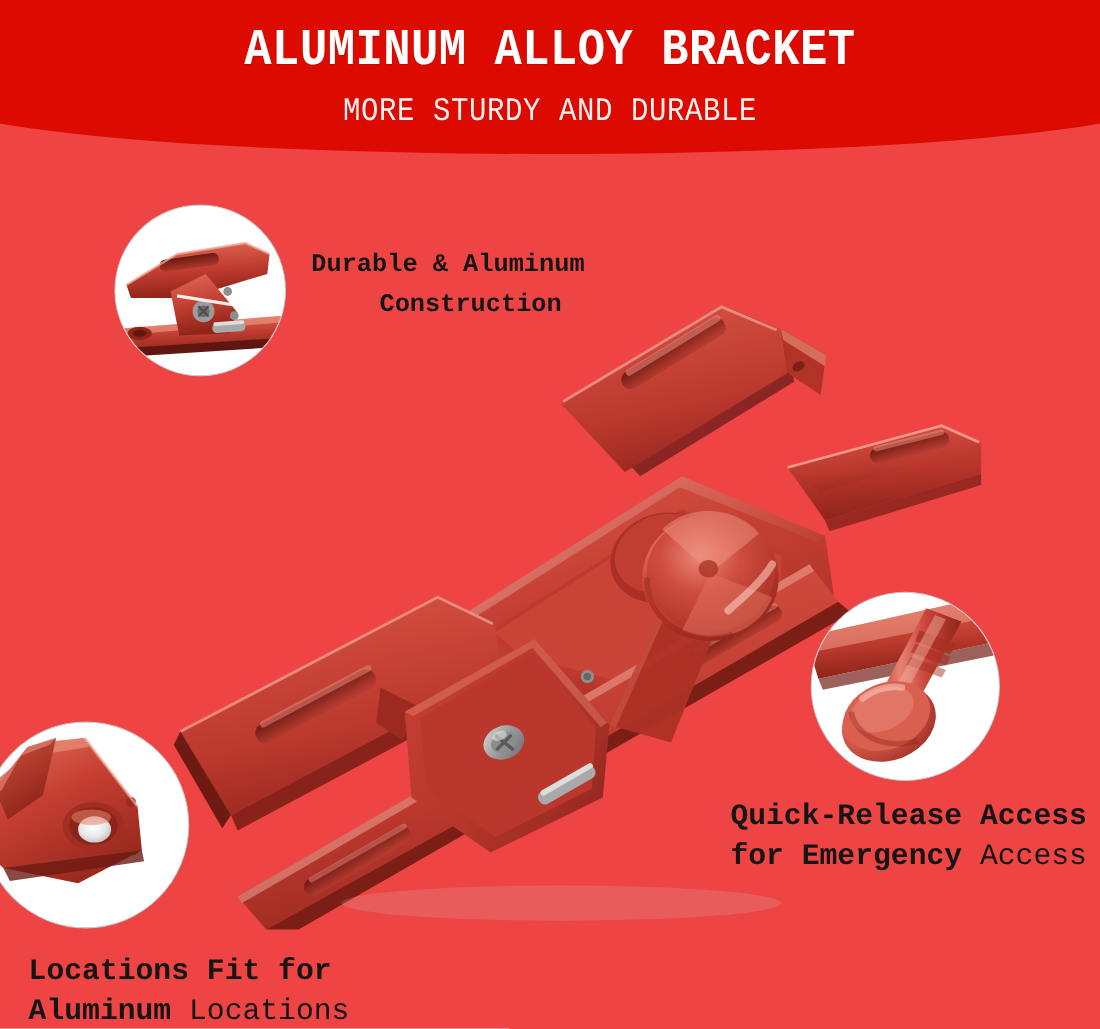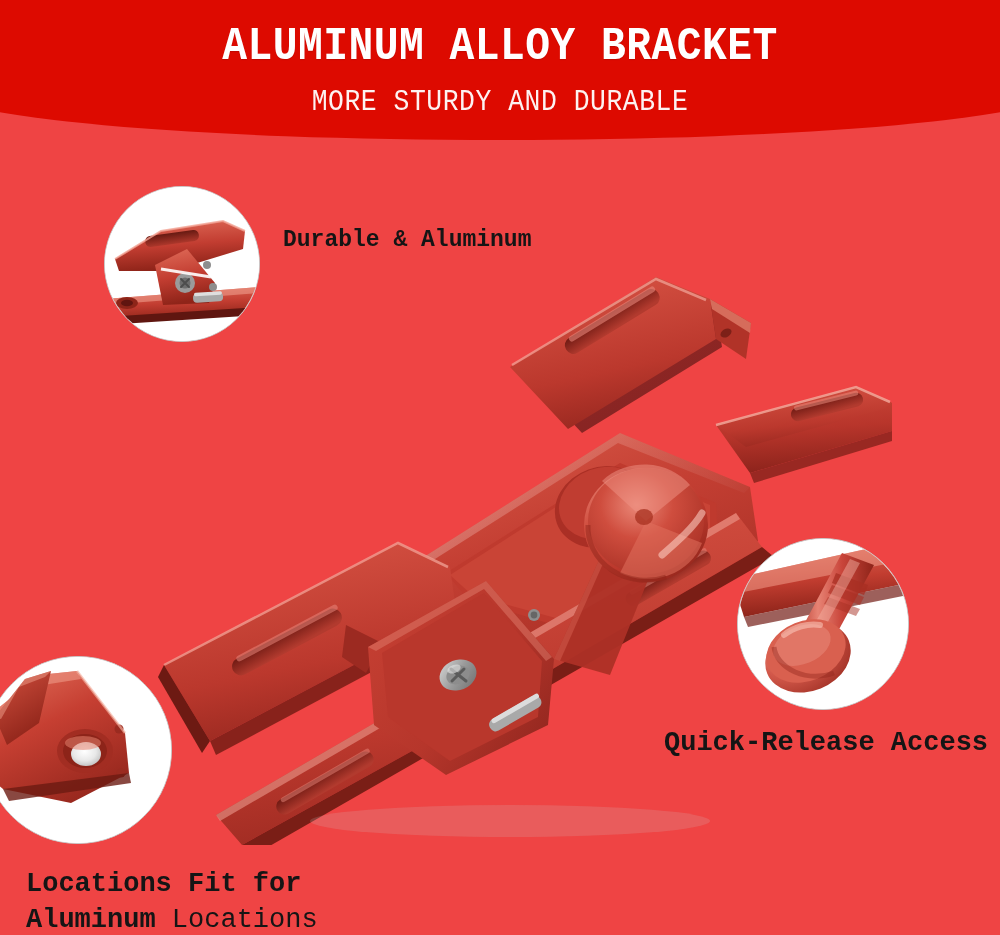--- a/index.html
+++ b/index.html
@@ -291,20 +291,21 @@
       <ellipse cx="22" cy="116" rx="11" ry="6" fill="#8d2519"></ellipse>
       <ellipse cx="22" cy="116" rx="6" ry="3.3" fill="#601510"></ellipse>
 
       <path d="M56,82 L106,90" stroke="#ffffff" stroke-width="3" opacity="0.9"></path>
       <path d="M118,88 L154,84" stroke="#ffffff" stroke-width="3" opacity="0.75"></path>
     </svg>
   </div>
 
   <div class="label" id="label-durable">
     <span class="ln b">Durable &amp; Aluminum</span>
+    <span class="ln ln2"><span class="b">Construction</span><span class="n"></span></span>
   </div>
 
   <div class="circle" id="circle-bottom-left">
     <svg class="circle-inner" viewBox="0 0 186 186" xmlns="http://www.w3.org/2000/svg">
       <defs>
         <linearGradient id="c3a" x1="0.1" y1="0" x2="0.7" y2="1">
           <stop offset="0%" stop-color="#e2705c"></stop>
           <stop offset="45%" stop-color="#c63f32"></stop>
           <stop offset="100%" stop-color="#96271d"></stop>
         </linearGradient>
@@ -384,15 +385,16 @@
       <ellipse cx="68" cy="112" rx="41" ry="30" transform="rotate(-22 68 112)" fill="#d9604f"></ellipse>
       <ellipse cx="64" cy="106" rx="30" ry="19" transform="rotate(-22 64 106)" fill="#e8897a" opacity="0.55"></ellipse>
       <path d="M36,108 A42,32 0 0 0 96,134" stroke="#8f2418" stroke-width="5" fill="none" opacity="0.4"></path>
 
       <path d="M46,96 C56,88 70,84 82,86" stroke="#ffd4c8" stroke-width="6" fill="none" opacity="0.5" stroke-linecap="round"></path>
     </svg>
   </div>
 
   <div class="label" id="label-quick">
     <span class="ln b">Quick-Release Access</span>
+    <span class="ln"><span class="b">for Emergency</span><span class="n"> Access</span></span>
   </div>
 
 </div>
 
 </body></html>

